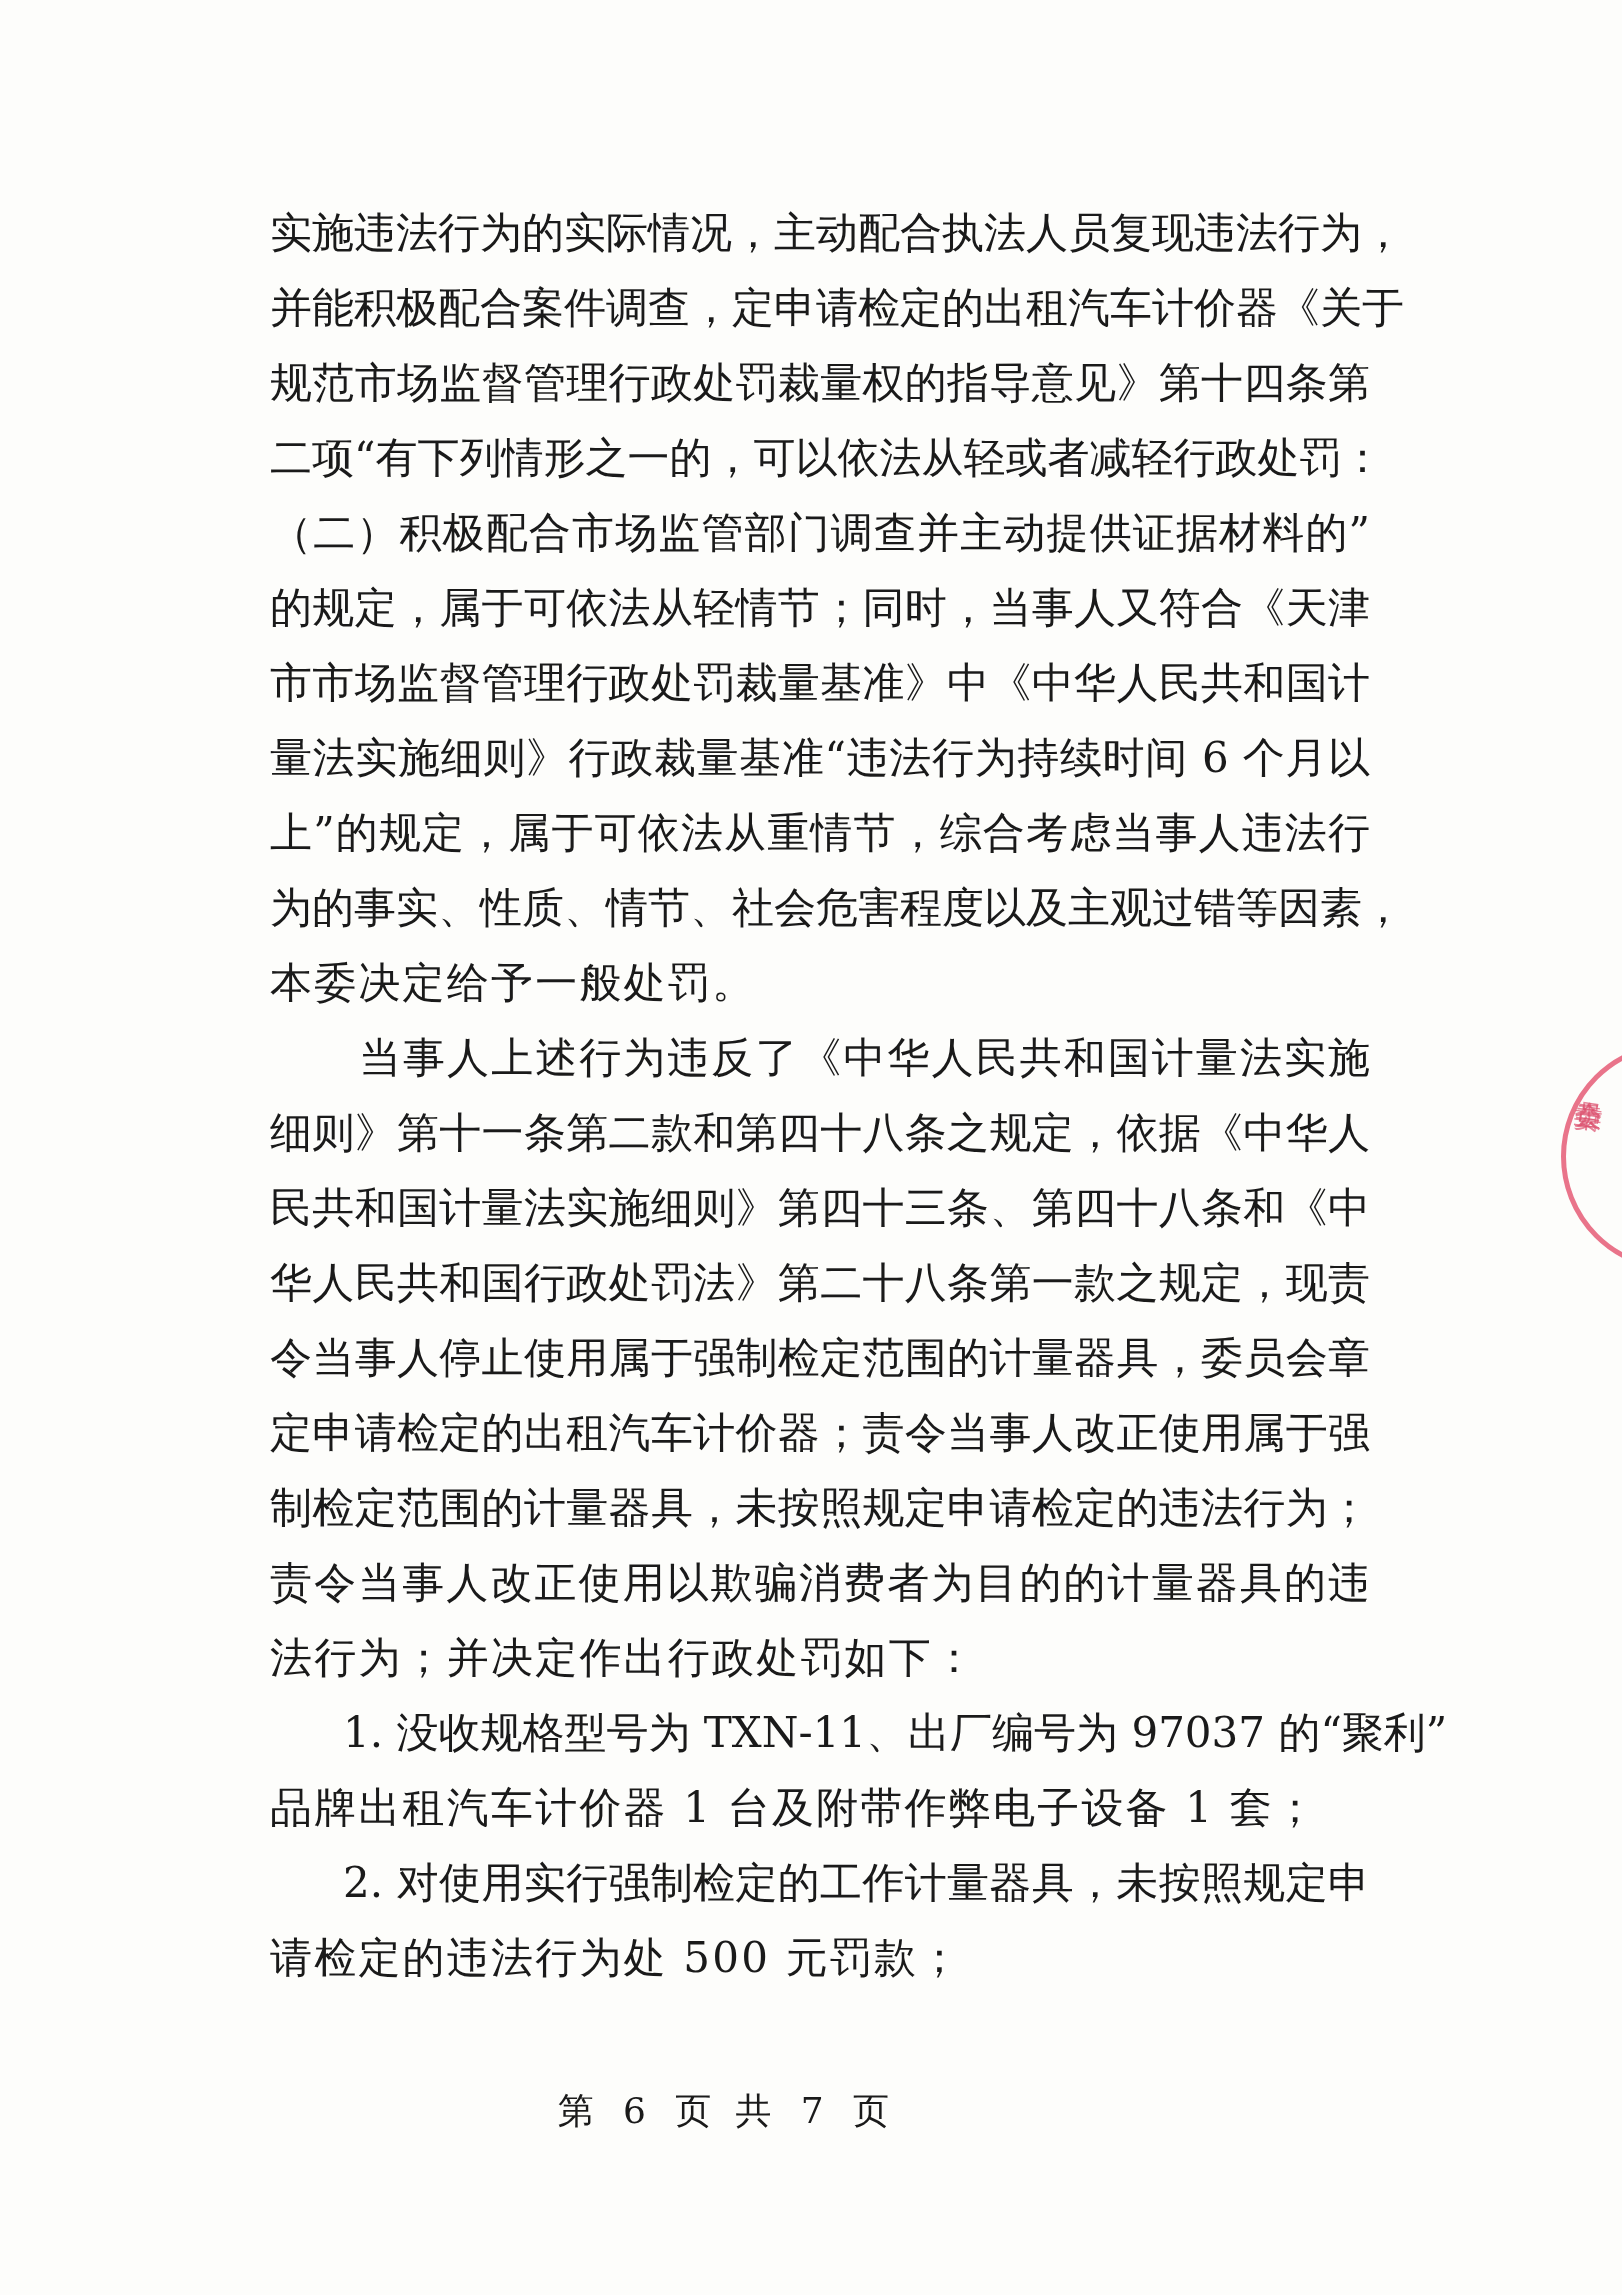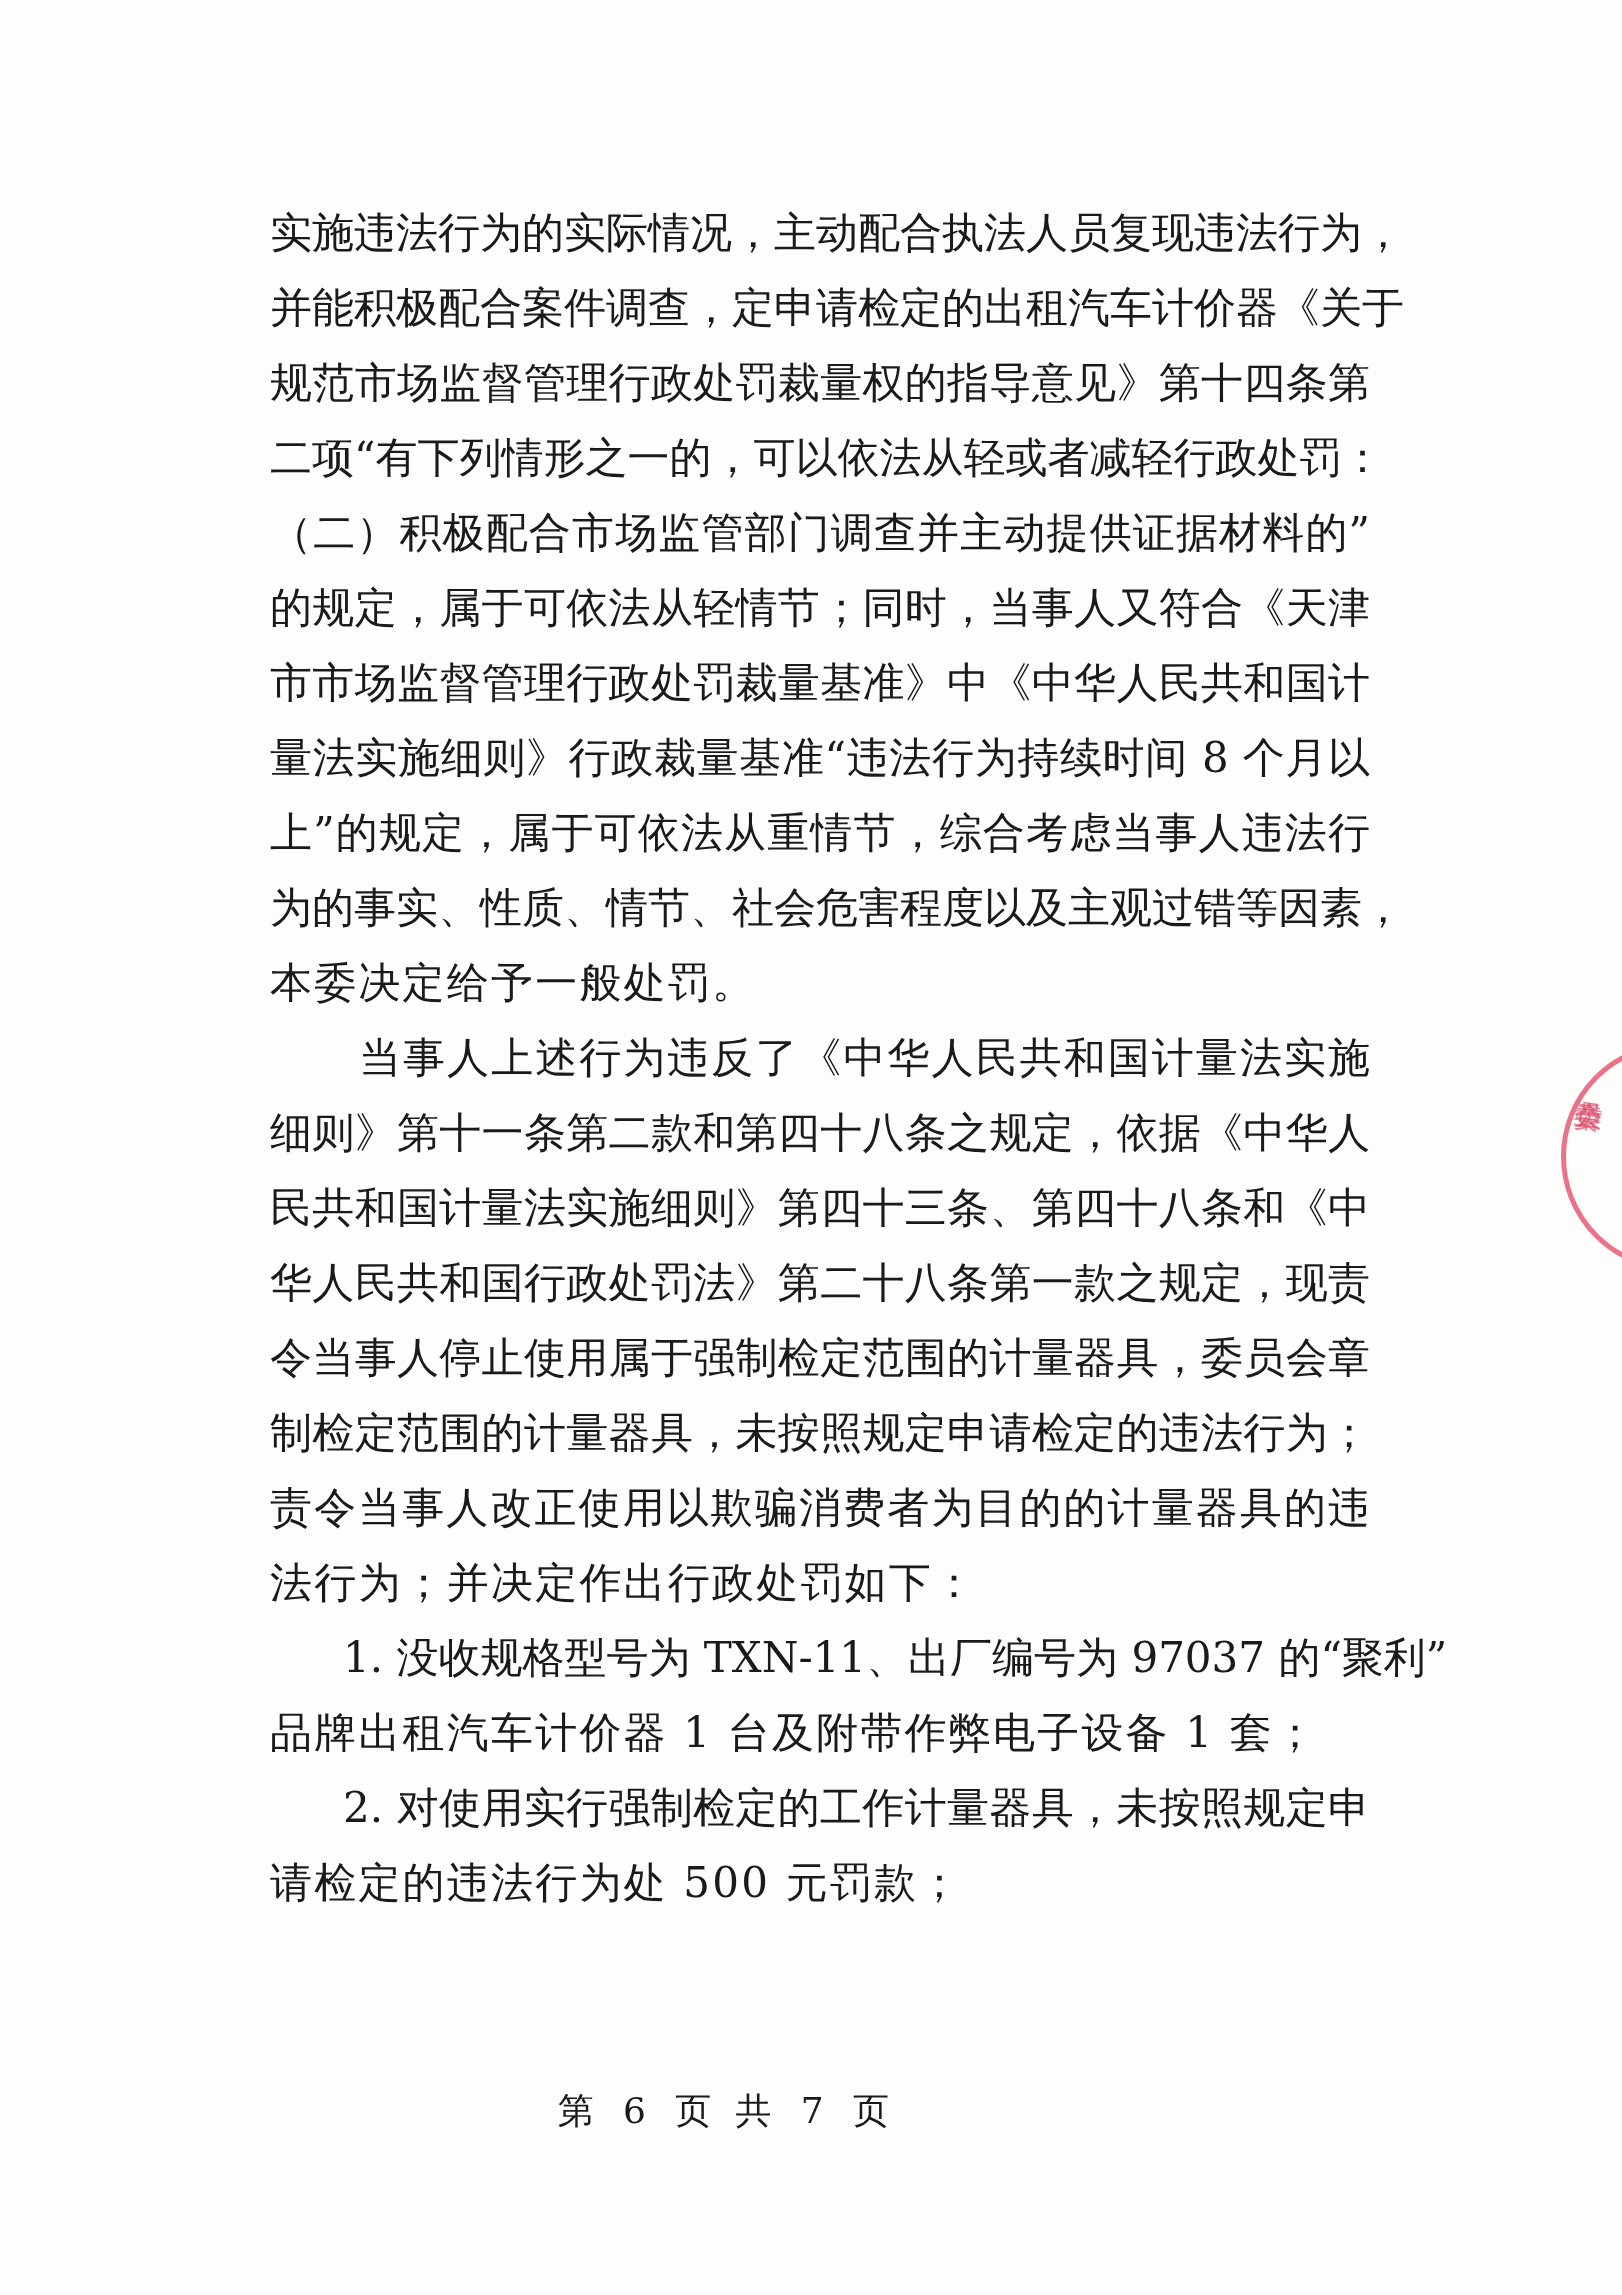--- a/index.html
+++ b/index.html
@@ -83,29 +83,30 @@
 <div class="page">
 
   <div class="body-text">
     <span class="line">实施违法行为的实际情况，主动配合执法人员复现违法行为，</span>
     <span class="line">并能积极配合案件调查，定申请检定的出租汽车计价器《关于</span>
     <span class="line">规范市场监督管理行政处罚裁量权的指导意见》第十四条第</span>
     <span class="line">二项“有下列情形之一的，可以依法从轻或者减轻行政处罚：</span>
     <span class="line">（二）积极配合市场监管部门调查并主动提供证据材料的”</span>
     <span class="line">的规定，属于可依法从轻情节；同时，当事人又符合《天津</span>
     <span class="line">市市场监督管理行政处罚裁量基准》中《中华人民共和国计</span>
-    <span class="line">量法实施细则》行政裁量基准“违法行为持续时间 8 个月以</span>
+    <span class="line">量法实施细则》行政裁量基准“违法行为持续时间 6 个月以</span>
     <span class="line">上”的规定，属于可依法从重情节，综合考虑当事人违法行</span>
     <span class="line">为的事实、性质、情节、社会危害程度以及主观过错等因素，</span>
     <span class="line short">本委决定给予一般处罚。</span>
     <span class="line indent2">当事人上述行为违反了《中华人民共和国计量法实施</span>
     <span class="line">细则》第十一条第二款和第四十八条之规定，依据《中华人</span>
     <span class="line">民共和国计量法实施细则》第四十三条、第四十八条和《中</span>
     <span class="line">华人民共和国行政处罚法》第二十八条第一款之规定，现责</span>
     <span class="line">令当事人停止使用属于强制检定范围的计量器具，委员会章</span>
+    <span class="line">定申请检定的出租汽车计价器；责令当事人改正使用属于强</span>
     <span class="line">制检定范围的计量器具，未按照规定申请检定的违法行为；</span>
     <span class="line">责令当事人改正使用以欺骗消费者为目的的计量器具的违</span>
     <span class="line short">法行为；并决定作出行政处罚如下：</span>
     <span class="line indent1">1. 没收规格型号为 TXN-11、出厂编号为 97037 的“聚利”</span>
     <span class="line short">品牌出租汽车计价器 1 台及附带作弊电子设备 1 套；</span>
     <span class="line indent1">2. 对使用实行强制检定的工作计量器具，未按照规定申</span>
     <span class="line short">请检定的违法行为处 500 元罚款；</span>
   </div>
 
   <div class="seal">

